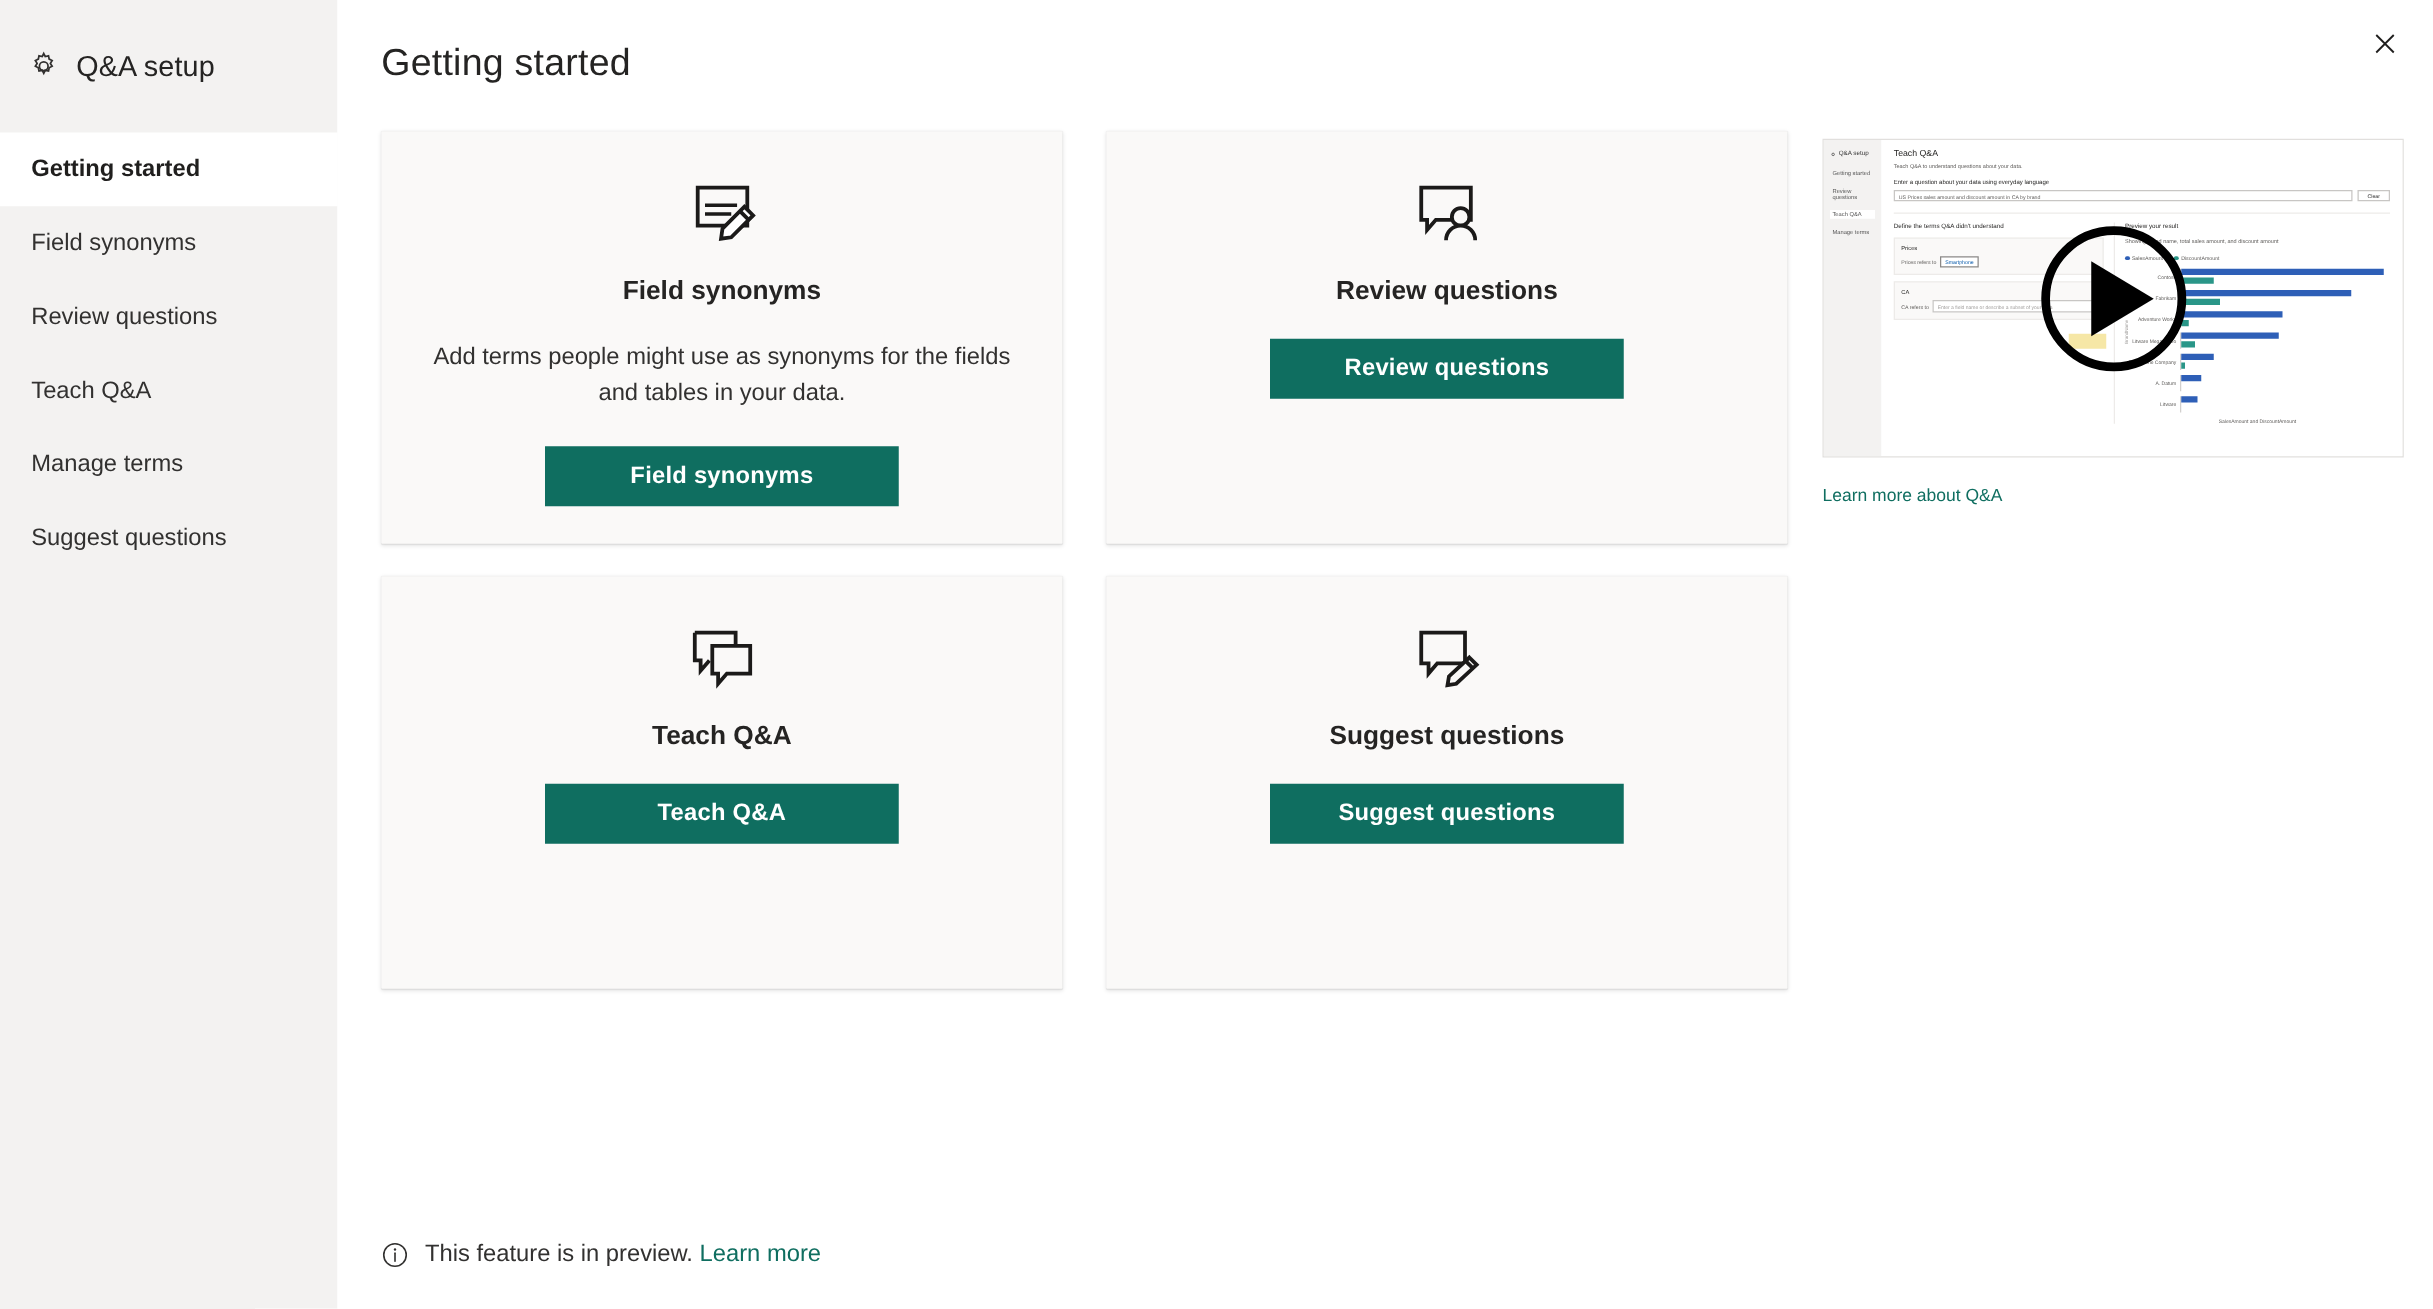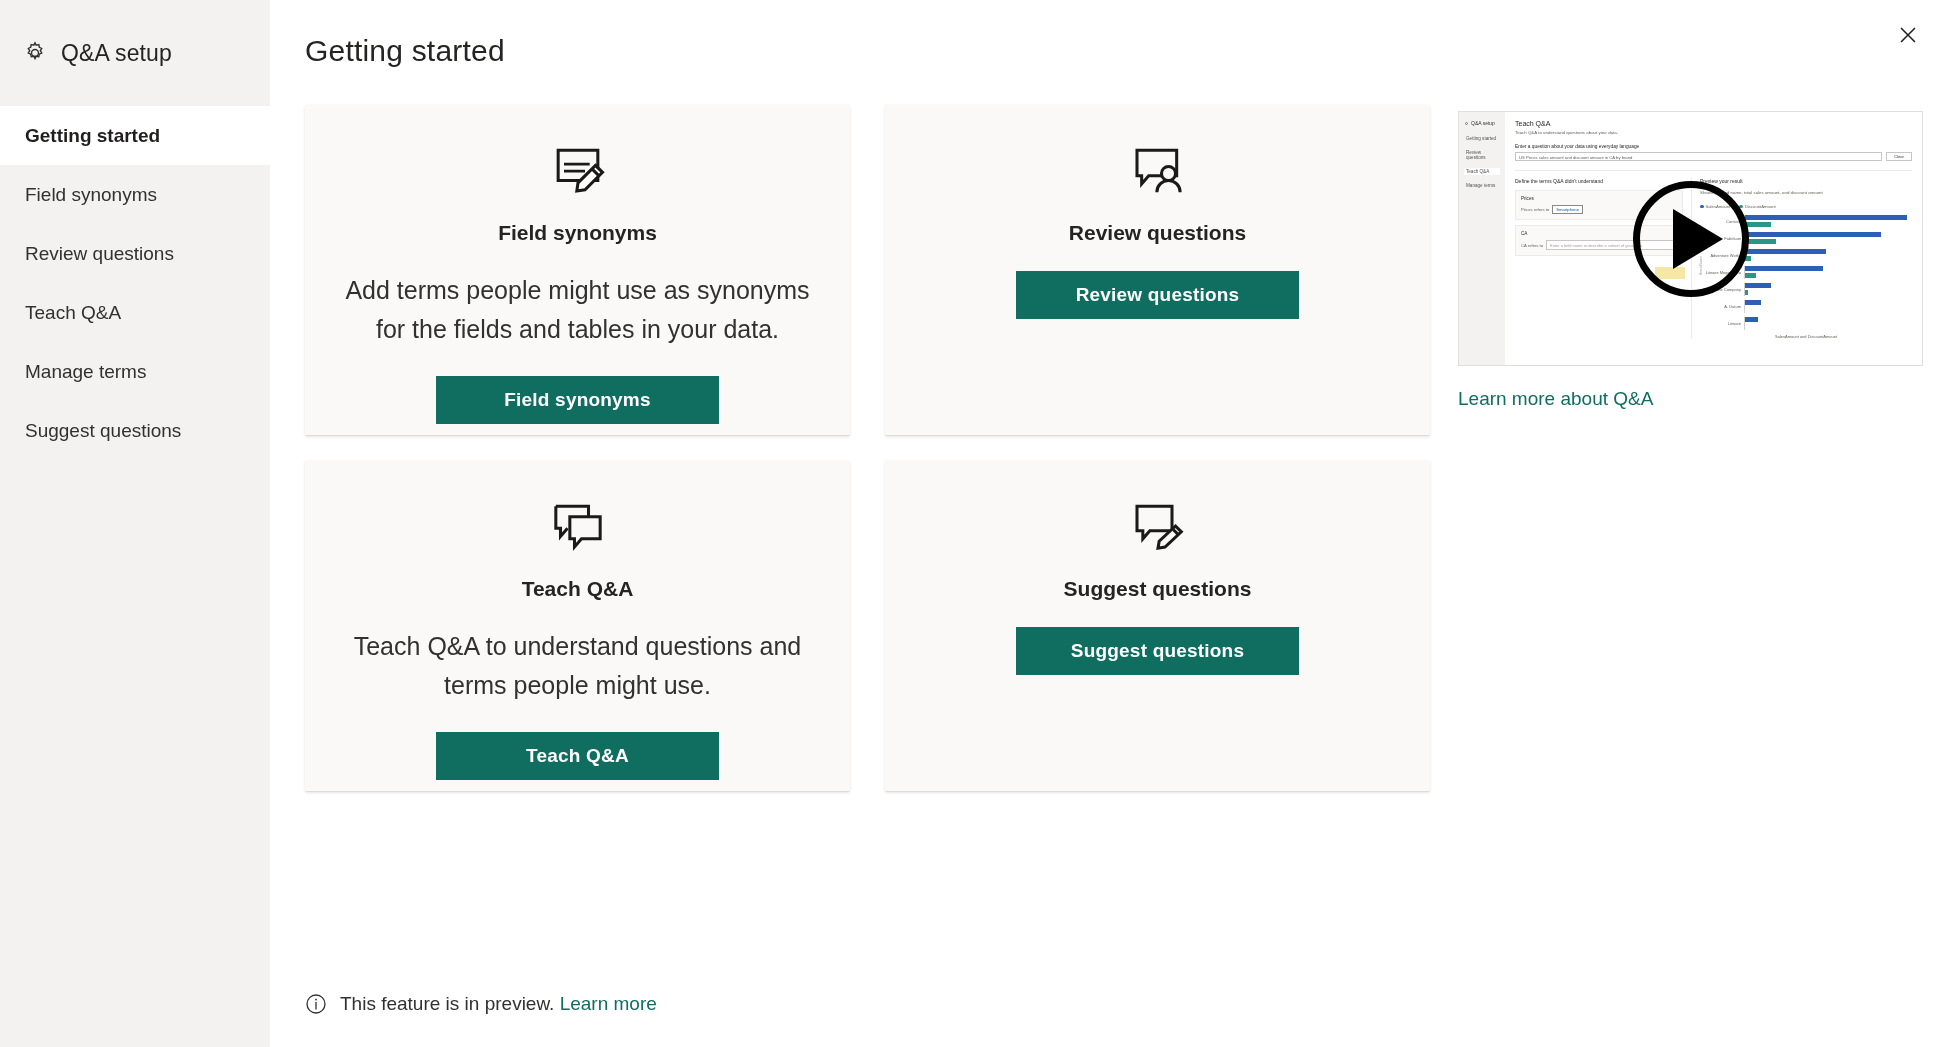--- a/index.html
+++ b/index.html
@@ -93,21 +93,21 @@
     align-items: center;
     padding: 36px 30px 0 30px;
   }
   .card-icon { height: 58px; display: flex; align-items: center; justify-content: center; margin-bottom: 22px; }
   .card-icon svg { display: block; }
   .card-title {
     font-size: 21px; font-weight: 700; color: #252423;
     margin-bottom: 26px; text-align: center;
   }
   .card-desc {
-    font-size: 25px; color: #323130; line-height: 1.55;
+    font-size: 19px; color: #323130; line-height: 1.55;
     text-align: center; max-width: 470px;
     margin-bottom: 27px;
   }
   .card-button {
     background: #0f6e60;
     color: #ffffff;
     border: none;
     font-family: "Liberation Sans", sans-serif;
     font-size: 19px; font-weight: 700;
     width: 283px; height: 48px;
@@ -183,21 +183,21 @@
   .play-triangle {
     width: 0; height: 0;
     border-top: 30px solid transparent;
     border-bottom: 30px solid transparent;
     border-left: 50px solid #000000;
     margin-left: 14px;
   }
   .promo-link {
     display: inline-block;
     margin-top: 22px;
-    font-size: 19px; color: #0f6e60;
+    font-size: 14px; color: #0f6e60;
     text-decoration: none; cursor: pointer;
   }
 
   
   .footer {
     position: absolute;
     left: 35px; bottom: 32px;
     display: flex; align-items: flex-end; gap: 13px;
   }
   .info-icon { width: 22px; height: 22px; display: block; }
@@ -286,21 +286,20 @@
 
           <div class="card">
             <div class="card-icon">
               <svg viewBox="0 0 48 44" width="56" height="52" fill="none" stroke="#1b1a19" stroke-width="2.6">
                 <path d="M5 5 H33 V14"></path>
                 <path d="M5 5 V24 H9 L9 31 L15 24"></path>
                 <path d="M17 14 H43 V33 H27 L21 40 V33 H17 Z" fill="#faf9f8"></path>
               </svg>
             </div>
             <div class="card-title">Teach Q&amp;A</div>
-            <div class="card-desc">Teach Q&amp;A to understand questions and terms people might use.</div>
             <button class="card-button">Teach Q&amp;A</button>
           </div>
 
           <div class="card">
             <div class="card-icon">
               <svg viewBox="0 0 48 44" width="56" height="52" fill="none" stroke="#1b1a19" stroke-width="2.6">
                 <path d="M6 5 H36 V26 H17 L11 33 V26 H6 Z"></path>
                 <path d="M39 22 L44 27 L30 40 L24 41 L25 35 Z" fill="#faf9f8"></path>
                 <path d="M37 25 L41 29"></path>
               </svg>

